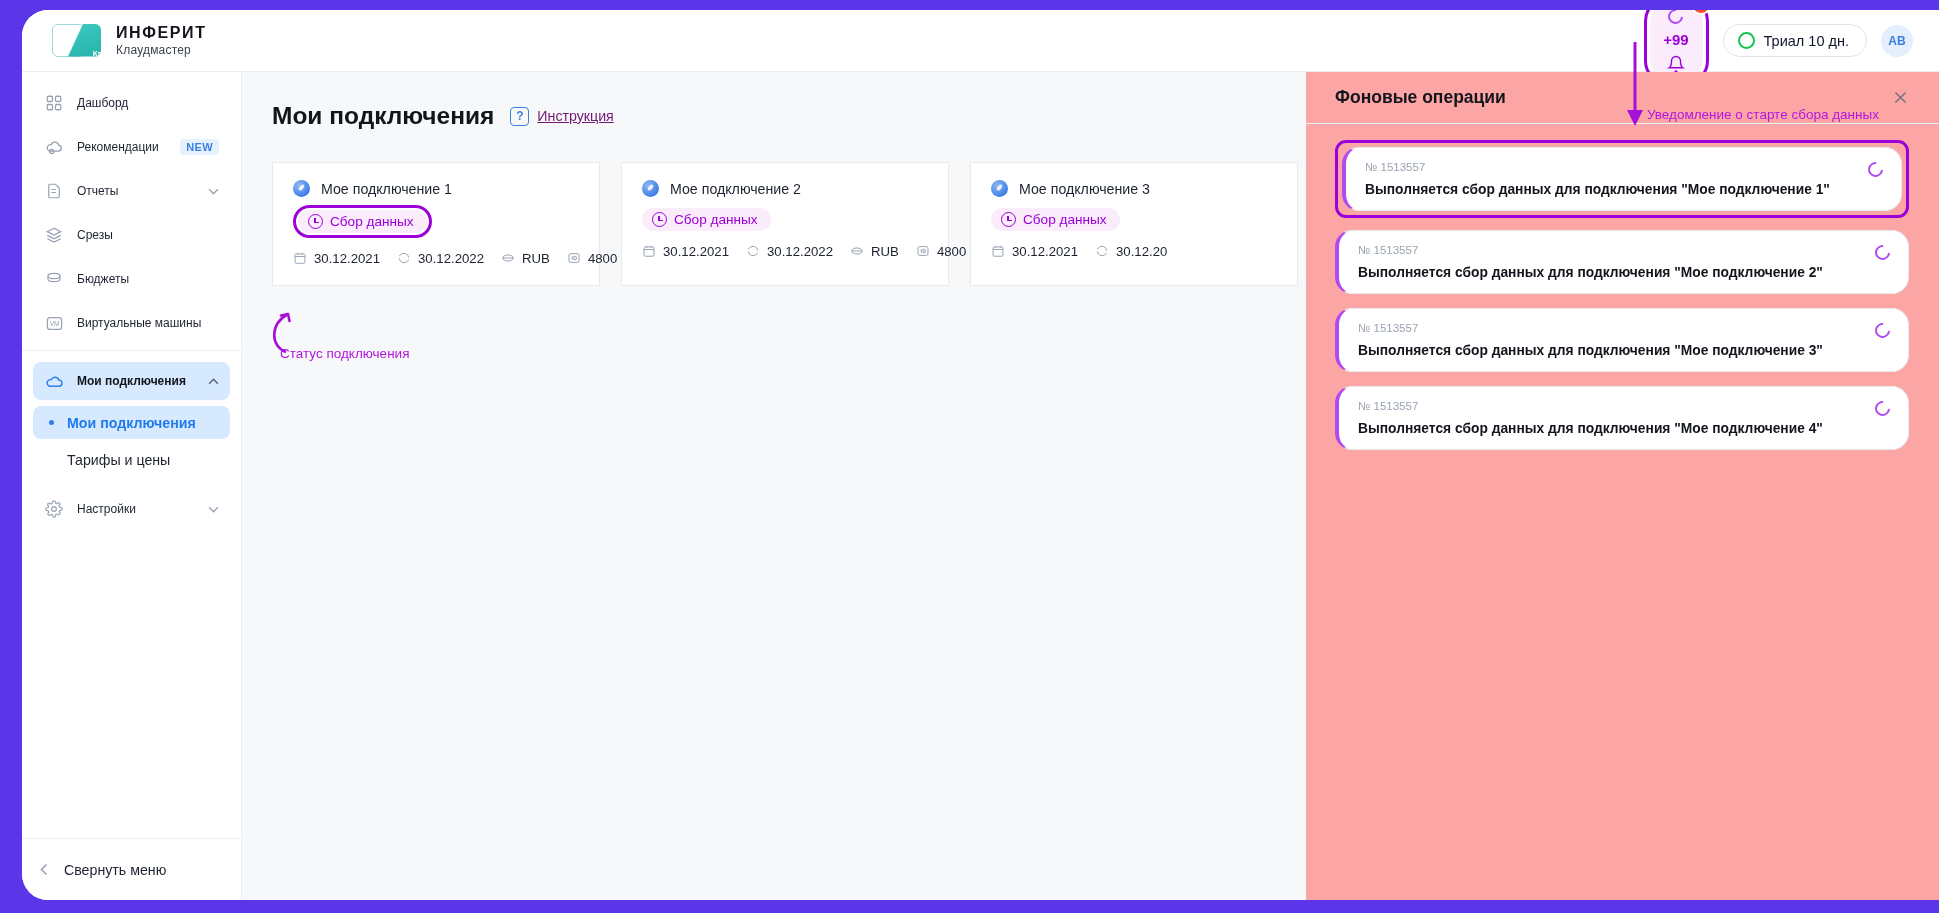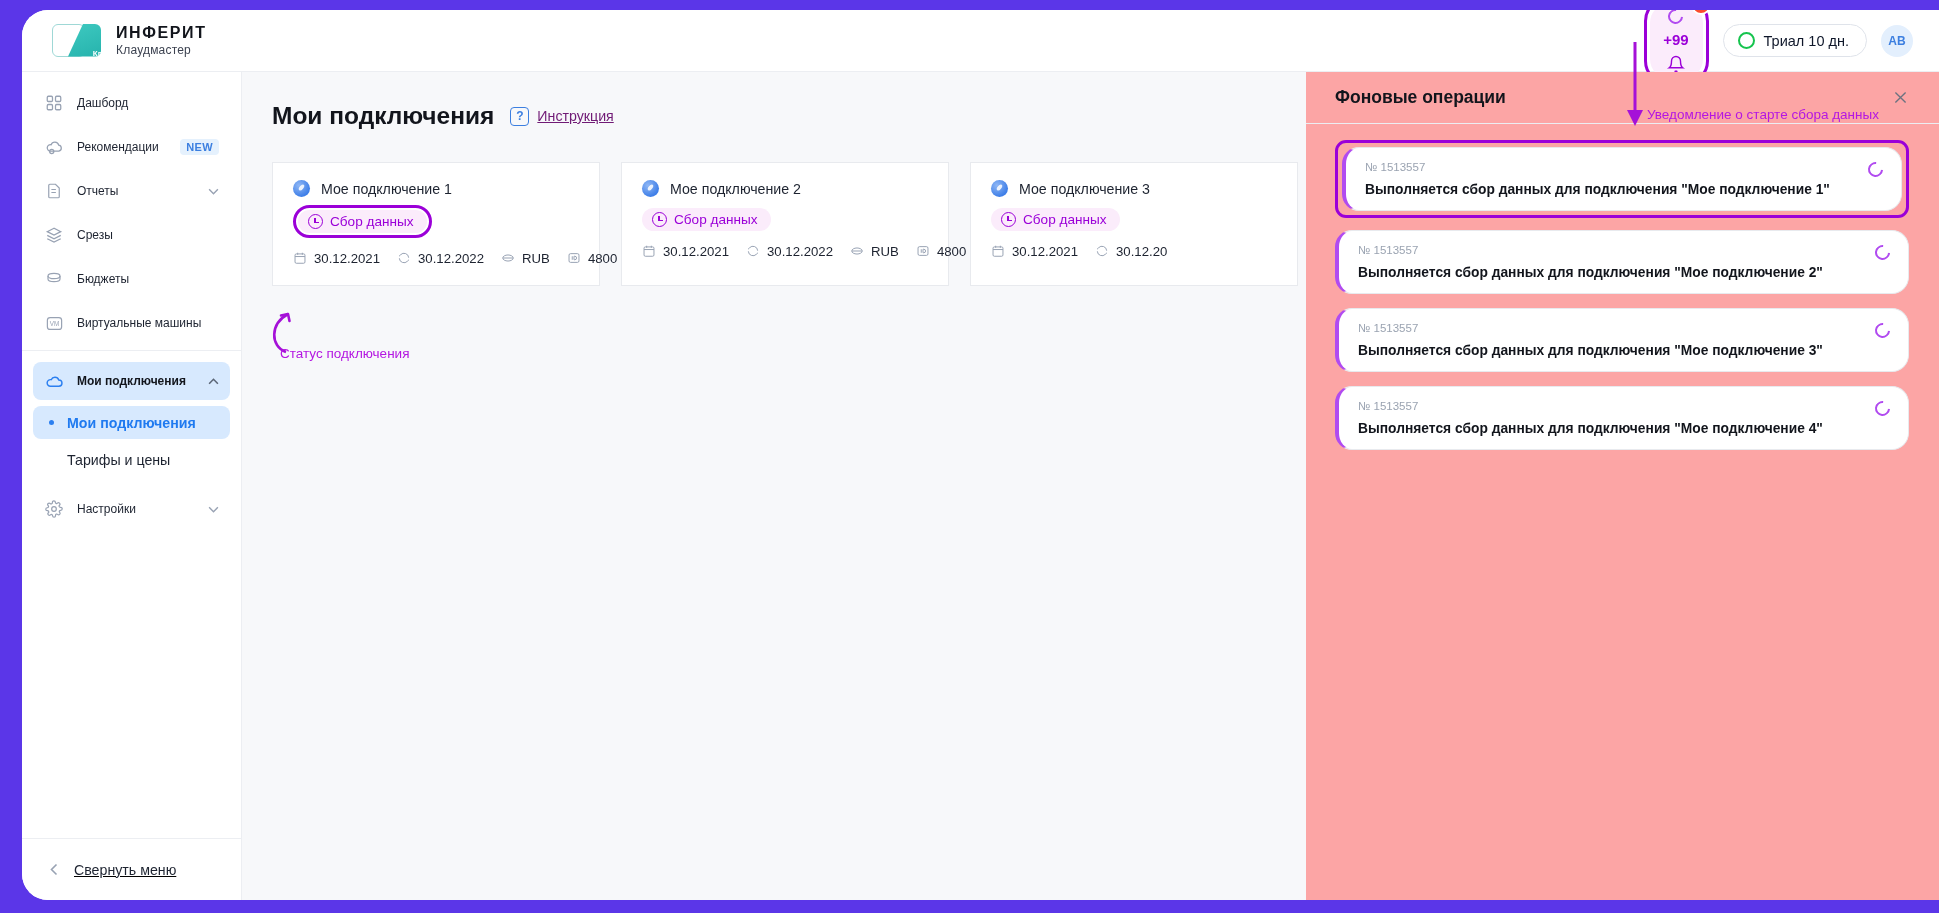--- a/index.html
+++ b/index.html
@@ -150,23 +150,22 @@
   .dot { width: 5px; height: 5px; border-radius: 50%; background: #2b7ff0; margin-right: 13px; flex: 0 0 5px;}
   .nav-sub .lbl { font-size: 14.2px; color: #1d2330; }
   .nav-sub.selected .lbl { color: #1f7af0; font-weight: bold; }
   .nav-sub .sp { width: 5px; margin-right: 13px; flex: 0 0 5px; }
   .nav-divider { height: 1px; background: #eceef2; margin: 8px 0 11px 0; }
   .nav-gap { height: 10px; }
   #collapse {
     position: absolute; left: 0; bottom: 0;
     width: 220px; height: 62px;
     border-top: 1px solid #eceef2;
-    display: flex; align-items: center; padding-left: 28px;
+    display: flex; align-items: center; padding-left: 18px;
     cursor: pointer;
-    text-decoration: underline;
   }
   #collapse .ch { color: #98a2b3; font-size: 15px; margin-right: 16px; }
   #collapse .lbl { font-size: 14.2px; color: #1d2330; }
 
   
   #main {
     position: absolute; left: 220px; top: 62px;
     width: 1064px; height: 828px;
     background: #f7f8fa;
     padding: 24px 24px 0 24px;

